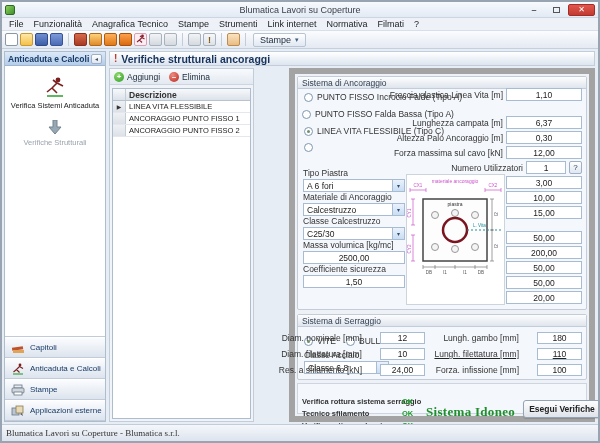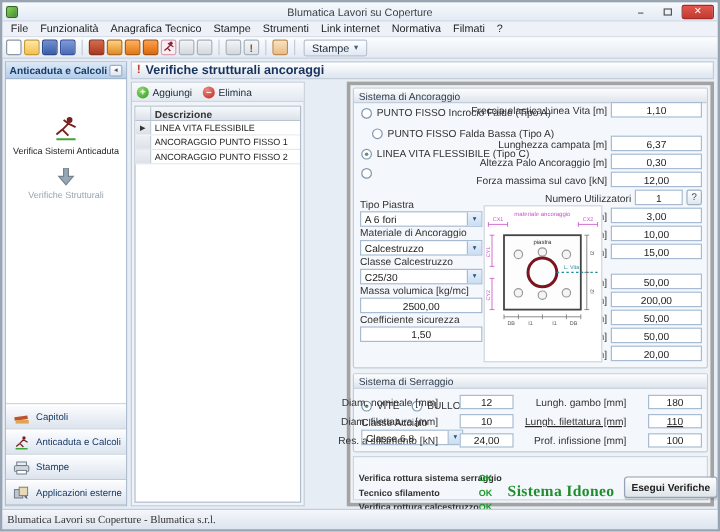--- a/index.html
+++ b/index.html
@@ -43,21 +43,21 @@
   .i-gray{background:linear-gradient(#f2f4f6,#d4d9df);border:1px solid #a8b2bc;}
   .i-excl{background:linear-gradient(#f6f8fa,#dde2e8);border:1px solid #a8b2bc;color:#8a5a10;font-weight:bold;font-size:9px;}
   .i-excl::before{content:"!";}
   .i-hand{background:linear-gradient(#fae3c0,#e9bd84);border:1px solid #bd8c4e;}
   .stampe-btn{display:flex;align-items:center;height:14px;padding:0 6px;margin-left:2px;border:1px solid #b9c4d2;
       border-radius:2px;background:linear-gradient(#ffffff,#e1e8f2);color:#1c2a3a;}
   .stampe-btn::after{content:"▾";margin-left:4px;font-size:7px;color:#44607e;}
 
   
   .sidebar{position:absolute;left:2px;top:49px;width:102px;bottom:19px;display:flex;flex-direction:column;
-      border:1px solid #aebdcd;background:#fff;gap:20px;}
+      border:1px solid #aebdcd;background:#fff;}
   .sb-head{height:14px;background:linear-gradient(#dce9f8,#b4cdea);border-bottom:1px solid #9fb6d0;display:flex;
       align-items:center;padding:0 3px;color:#173a66;font-weight:bold;font-size:8.5px;flex:0 0 auto;}
   .sb-head-btn{margin-left:auto;width:11px;height:10px;border:1px solid #9fb0c4;border-radius:2px;
       background:linear-gradient(#fff,#dfe7f1);display:flex;align-items:center;justify-content:center;
       font-size:6px;color:#456;}
   .sb-head-btn::before{content:"◂";}
   .sb-body{flex:1;display:flex;flex-direction:column;align-items:center;padding-top:10px;background:#fff;}
   .sb-lbl1{font-size:7.5px;color:#222;text-align:center;margin-top:3px;}
   .sb-lbl2{font-size:7.5px;color:#9aa3ad;text-align:center;margin-top:3px;}
   .sb-arrow{margin-top:10px;}
@@ -89,21 +89,21 @@
   .grid-head{height:12px;background:linear-gradient(#f7f9fb,#dce2ea);border-bottom:1px solid #b9c3cf;display:flex;}
   .gh-sel{width:13px;border-right:1px solid #c5cdd7;}
   .gh-label{padding-left:3px;font-size:8.5px;color:#333;display:flex;align-items:center;font-weight:bold;}
   .grow{height:12px;display:flex;border-bottom:1px solid #e4e8ee;background:#fff;}
   .grow .sel{width:13px;background:linear-gradient(#eef0f4,#dde1e7);border-right:1px solid #c5cdd7;
       display:flex;align-items:center;justify-content:center;font-size:6px;color:#333;flex:0 0 auto;}
   .grow .txt{padding-left:3px;font-size:7.5px;display:flex;align-items:center;color:#222;white-space:nowrap;}
   .marker::before{content:"▶";}
 
   
-  .right{position:absolute;left:180px;top:17px;right:0;bottom:0;background:#eef2f7;border:3px solid #a3a3a3;}
+  .right{position:absolute;left:180px;top:17px;right:0;bottom:0;background:#eef2f7;border:6px solid #a3a3a3;}
   .gbox{position:absolute;border:1px solid #c2cdd9;background:#f4f7fb;border-radius:2px;}
   .gbox-head{height:12px;background:linear-gradient(#fdfdfe,#dfe5ed);border-bottom:1px solid #c2cdd9;
       font-size:8.5px;color:#2f3e50;display:flex;align-items:center;padding-left:4px;}
   #g-anc{left:2px;right:2px;top:2px;height:234px;}
   #g-ser{left:2px;right:2px;top:240px;height:66px;}
 
   .radio-row{position:absolute;display:flex;align-items:center;gap:4px;font-size:8.5px;color:#333;}
   .rb{width:9px;height:9px;border-radius:50%;border:1px solid #7e97b0;background:#fff;position:relative;flex:0 0 auto;}
   .rb.sel::after{content:"";position:absolute;inset:2px;border-radius:50%;background:#708f70;}
 
@@ -296,21 +296,21 @@
 
     <div class="right">
 
       <div class="gbox" id="g-anc">
         <div class="gbox-head">Sistema di Ancoraggio</div>
 
         <div class="radio-row" style="left:6px;top:15px;">
           <span class="rb"></span>
           <span>PUNTO FISSO Incrocio Falde (Tipo A)</span>
         </div>
-        <div class="radio-row" style="left:15px;top:32px;justify-content:flex-end;">
+        <div class="radio-row" style="left:4px;top:32px;justify-content:flex-end;">
           <span class="rb"></span>
           <span>PUNTO FISSO Falda Bassa (Tipo A)</span>
         </div>
         <div class="radio-row" style="left:6px;top:49px;">
           <span class="rb sel"></span>
           <span>LINEA VITA FLESSIBILE (Tipo C)</span>
         </div>
         <div class="radio-row" style="left:6px;top:66px;">
           <span class="rb"></span>
         </div>
@@ -471,21 +471,21 @@
         </div>
         <div class="srow" style="right:4px;top:17px;">
           <label>Lungh. gambo [mm]</label>
           <div class="sin">180</div>
         </div>
         <div class="srow" style="right:4px;top:33px;text-decoration:underline;">
           <label>Lungh. filettatura [mm]</label>
           <div class="sin">110</div>
         </div>
         <div class="srow" style="right:4px;top:49px;">
-          <label>Prof. infissione [mm]</label>
+          <label>Forza. infissione [mm]</label>
           <div class="sin">100</div>
         </div>
       </div>
 
       <div class="verif">
         <div class="vrow" style="top:13px;">Verifica rottura sistema serraggio</div>
         <div class="vok" style="top:13px;">OK</div>
         <div class="vrow" style="top:25px;">Tecnico sfilamento</div>
         <div class="vok" style="top:25px;">OK</div>
         <div class="vrow" style="top:37px;">Verifica rottura calcestruzzo</div>

